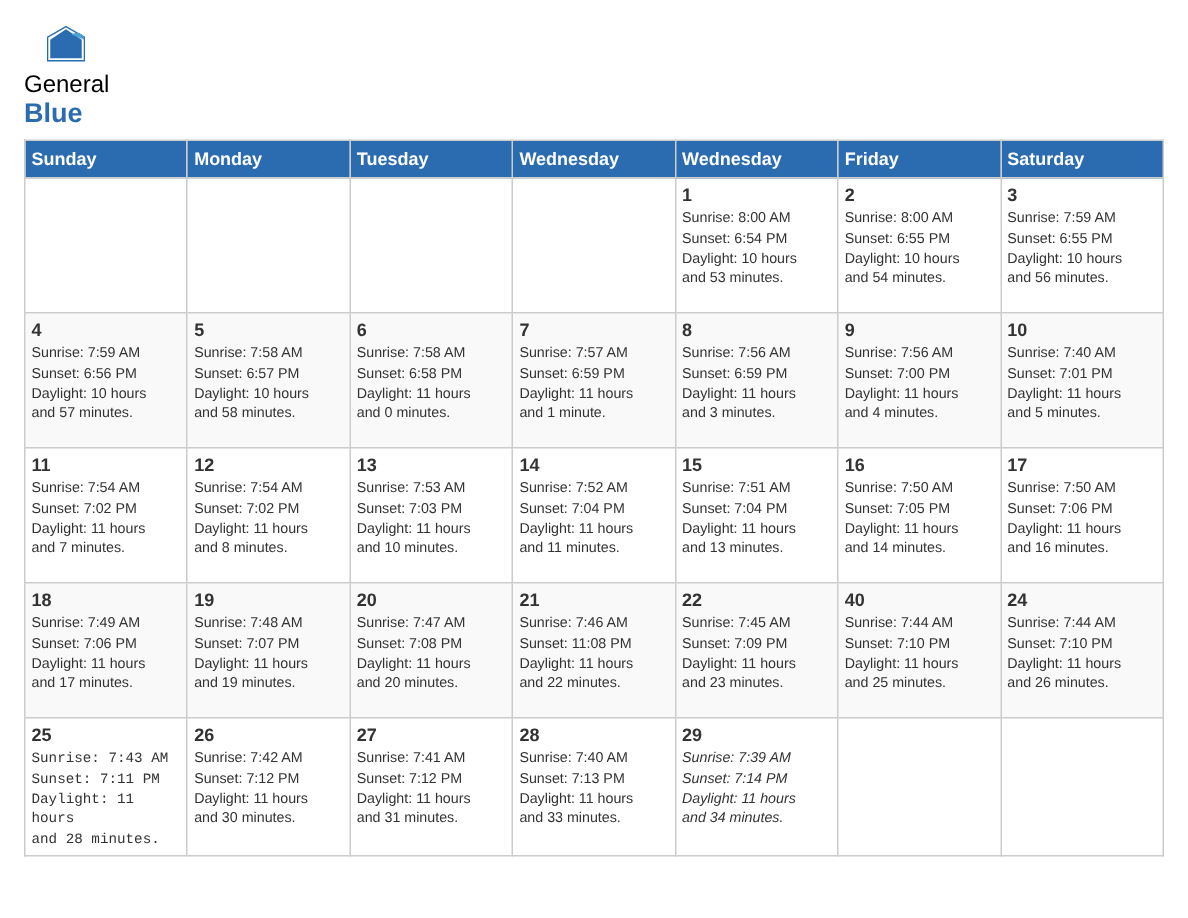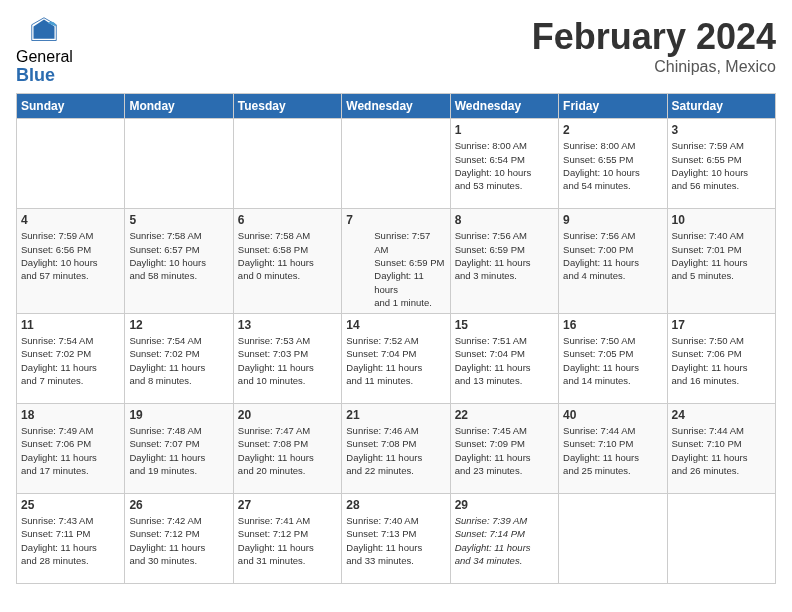--- a/index.html
+++ b/index.html
@@ -91,24 +91,20 @@
   <div class="logo">
     <svg class="logo-icon" viewBox="0 0 32 32" xmlns="http://www.w3.org/2000/svg">
       <polygon points="16,4 28,12 28,26 4,26 4,12" fill="#2b6cb0"></polygon>
       <polygon points="16,2 30,10 30,28 2,28 2,10" fill="none" stroke="#2b6cb0" stroke-width="1"></polygon>
       <path d="M20,8 Q28,4 30,12" fill="#4a9fd4"></path>
     </svg>
     <div class="logo-text">
       <span>General</span>
       <span style="color:#2b6cb0;font-weight:bold;font-size:18px;">Blue</span>
     </div>
-  </div>
-  <div class="title-block">
-    <div class="title-month">February 2024</div>
-    <div class="title-location">Chinipas, Mexico</div>
   </div>
 </div>
 
 <table>
   <thead>
     <tr>
       <th>Sunday</th>
       <th>Monday</th>
       <th>Tuesday</th>
       <th>Wednesday</th>
@@ -162,21 +158,21 @@
         </td>
         <td>
           <span class="day-num">6</span>
           <div class="day-detail" style="white-space: pre-line;">Sunrise: 7:58 AM
 Sunset: 6:58 PM
 Daylight: 11 hours
 and 0 minutes.</div>
         </td>
         <td>
           <span class="day-num">7</span>
-          <div class="day-detail" style="white-space: pre-line; margin-left: 28px;">Sunrise: 7:57 AM
+          <div class="day-detail" style="white-space: pre-line;">Sunrise: 7:57 AM
 Sunset: 6:59 PM
 Daylight: 11 hours
 and 1 minute.</div>
         </td>
         <td>
           <span class="day-num">8</span>
           <div class="day-detail" style="white-space: pre-line;">Sunrise: 7:56 AM
 Sunset: 6:59 PM
 Daylight: 11 hours
 and 3 minutes.</div>
@@ -265,21 +261,21 @@
         <td>
           <span class="day-num">20</span>
           <div class="day-detail" style="white-space: pre-line;">Sunrise: 7:47 AM
 Sunset: 7:08 PM
 Daylight: 11 hours
 and 20 minutes.</div>
         </td>
         <td>
           <span class="day-num">21</span>
           <div class="day-detail" style="white-space: pre-line;">Sunrise: 7:46 AM
-Sunset: 7:08 PM
+Sunset: 11:08 PM
 Daylight: 11 hours
 and 22 minutes.</div>
         </td>
         <td>
           <span class="day-num">22</span>
           <div class="day-detail" style="white-space: pre-line;">Sunrise: 7:45 AM
 Sunset: 7:09 PM
 Daylight: 11 hours
 and 23 minutes.</div>
         </td>
@@ -294,21 +290,21 @@
           <span class="day-num">24</span>
           <div class="day-detail" style="white-space: pre-line;">Sunrise: 7:44 AM
 Sunset: 7:10 PM
 Daylight: 11 hours
 and 26 minutes.</div>
         </td>
       </tr>
       <tr>
         <td>
           <span class="day-num">25</span>
-          <div class="day-detail" style="white-space: pre-line;">Sunrise: 7:43 AM
+          <div class="day-detail" style="white-space: pre-line; font-family: Liberation Mono, monospace;">Sunrise: 7:43 AM
 Sunset: 7:11 PM
 Daylight: 11 hours
 and 28 minutes.</div>
         </td>
         <td>
           <span class="day-num">26</span>
           <div class="day-detail" style="white-space: pre-line;">Sunrise: 7:42 AM
 Sunset: 7:12 PM
 Daylight: 11 hours
 and 30 minutes.</div>

